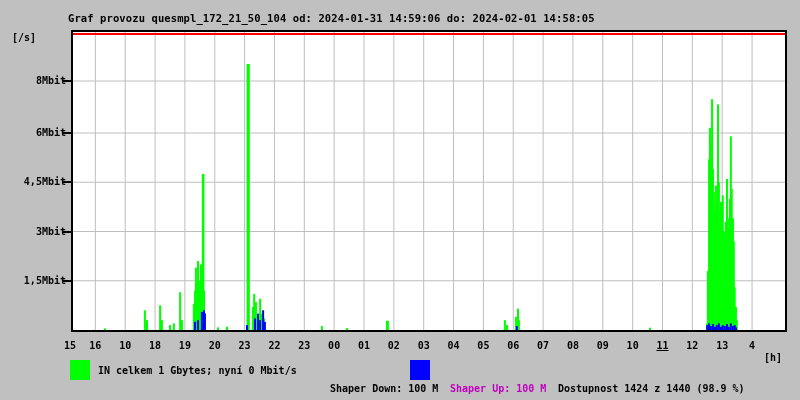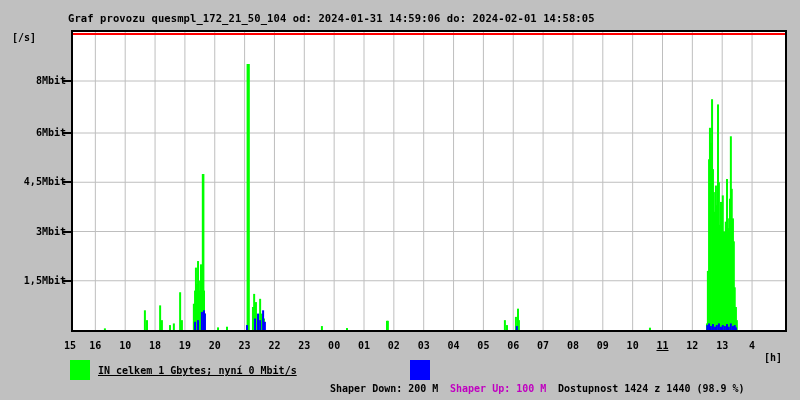--- a/index.html
+++ b/index.html
@@ -21,21 +21,21 @@
     border:2px solid #000;background:#fff;
   }
   #plot-svg{position:absolute;left:0;top:0;}
   #y-unit{left:12px;top:32px;}
   #x-unit{left:764px;top:352px;}
   .ytick-label{width:66px;left:0;text-align:right;}
   .ytick-dash{height:2px;width:8px;left:63px;background:#000;}
   .xtick-label{width:20px;text-align:center;top:340px;}
   .legend-swatch{width:20px;height:20px;top:360px;}
   #legend-in-swatch{left:70px;}
-  #legend-in-label{left:98px;top:365px;text-decoration:underline;}
+  #legend-in-label{left:98px;top:365px;}
   #legend-out-swatch{left:410px;}
   #legend-out-label{left:438px;top:365px;}
   #footer-allowed{left:122px;top:383px;}
   #footer-shaper-down{left:330px;top:383px;}
   #footer-shaper-up{left:450px;top:383px;}
   #footer-availability{left:558px;top:383px;}
 </style>
 </head>
 <body>
 
@@ -221,17 +221,17 @@
       <div class="abs t10 xtick-label" style="left: 712.2px;">13</div>
       <div class="abs t10 xtick-label" style="left: 742.05px;">4</div>
     </div>
 
   <div id="x-unit" class="abs t10">[h]</div>
 
   <div id="legend-in-swatch" class="abs legend-swatch" style="background: rgb(0, 255, 0);"></div>
   <div id="legend-in-label" class="abs t10">IN celkem 1 Gbytes; nyní 0 Mbit/s</div>
   <div id="legend-out-swatch" class="abs legend-swatch" style="background: rgb(0, 0, 255);"></div>
 
-  <div id="footer-shaper-down" class="abs t10">Shaper Down: 200 M</div>
+  <div id="footer-shaper-down" class="abs t10">Shaper Down: 100 M</div>
   <div id="footer-shaper-up" class="abs t10" style="color: rgb(192, 0, 192);">Shaper Up: 100 M</div>
   <div id="footer-availability" class="abs t10">Dostupnost 1424 z 1440 (98.9 %)</div>
 
 </div>
 
 </body></html>

